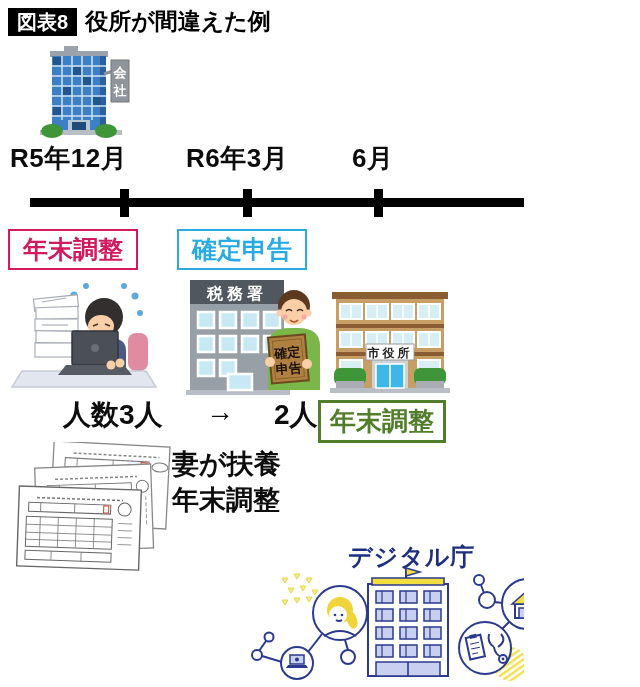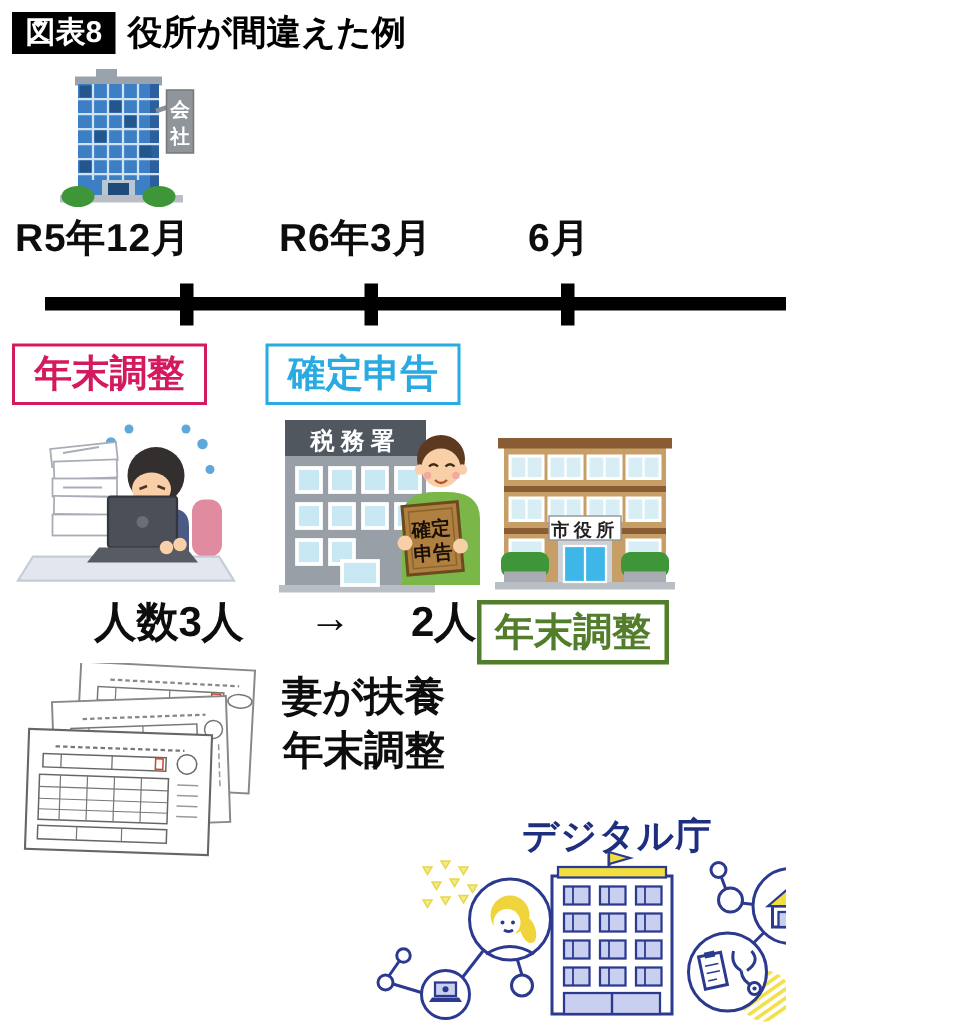--- a/index.html
+++ b/index.html
@@ -12,21 +12,21 @@
   .tl1{left:10px}.tl2{left:186px}.tl3{left:352px}
   .tag{position:absolute;top:229px;font-size:25px;font-weight:bold;padding:2px 13px;border:2px solid;background:#fff;line-height:1.3;}
   .tag-pink{left:8px;color:var(--pink,#d41a5e);border-color:var(--pink,#d41a5e);}
   .tag-blue{left:177px;color:var(--blue,#29abe2);border-color:var(--blue,#29abe2);}
   .abs{position:absolute;}
   .people{position:absolute;top:396px;font-size:28px;font-weight:bold;color:#0d0d0d;margin-left:48px;}
   .p1{left:15px}.p2{left:158px}.p3{left:226px}
   .green-box{position:absolute;left:318px;top:400px;border:3px solid var(--green,#527d2b);
     color:var(--green,#527d2b);font-size:26px;font-weight:bold;padding:2px 9px;line-height:1.25;background:#fff;}
   .q{color:var(--red,#e01515);font-size:28px;}
-  .wife{position:absolute;left:188px;top:446px;font-size:27px;font-weight:bold;line-height:1.35;color:#0d0d0d;text-align:right;}
+  .wife{position:absolute;left:172px;top:446px;font-size:27px;font-weight:bold;line-height:1.35;color:#0d0d0d;}
   .digital-label{position:absolute;left:348px;top:541px;font-size:24px;font-weight:bold;
     color:var(--navy,#1e2f80);letter-spacing:1px;}
   .ln{fill:none;stroke:var(--lineNavy,#2b3a8f);stroke-width:2px;}
   .lf{fill:#fff;stroke:var(--lineNavy,#2b3a8f);stroke-width:2px;}
   .wf{fill:#c9cfee;stroke:var(--lineNavy,#2b3a8f);stroke-width:1.5px;}
   .yl{fill:var(--yellow,#f2df3f);stroke:var(--lineNavy,#2b3a8f);stroke-width:1.5px;}
   svg{display:block;}
   svg text{font-family:"Liberation Sans","DejaVu Sans",sans-serif;}
 </style>
 </head>

